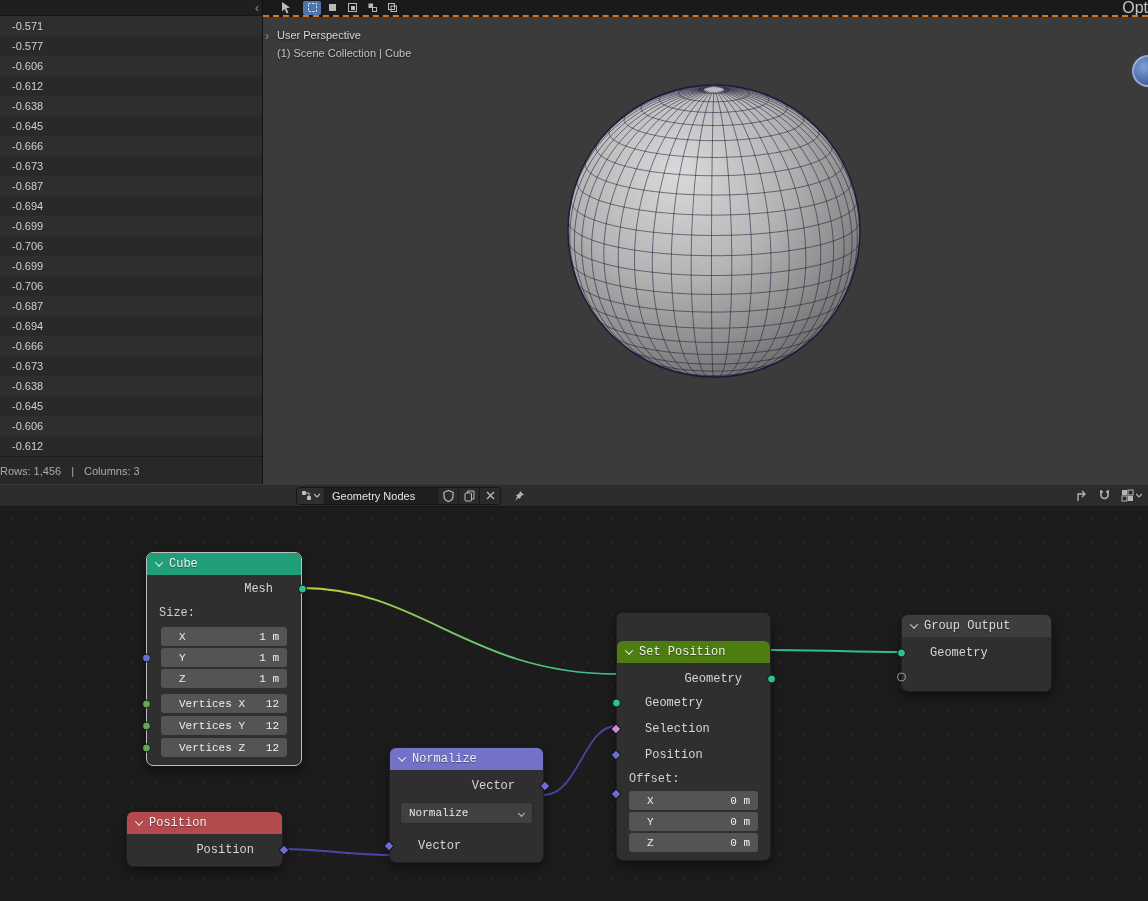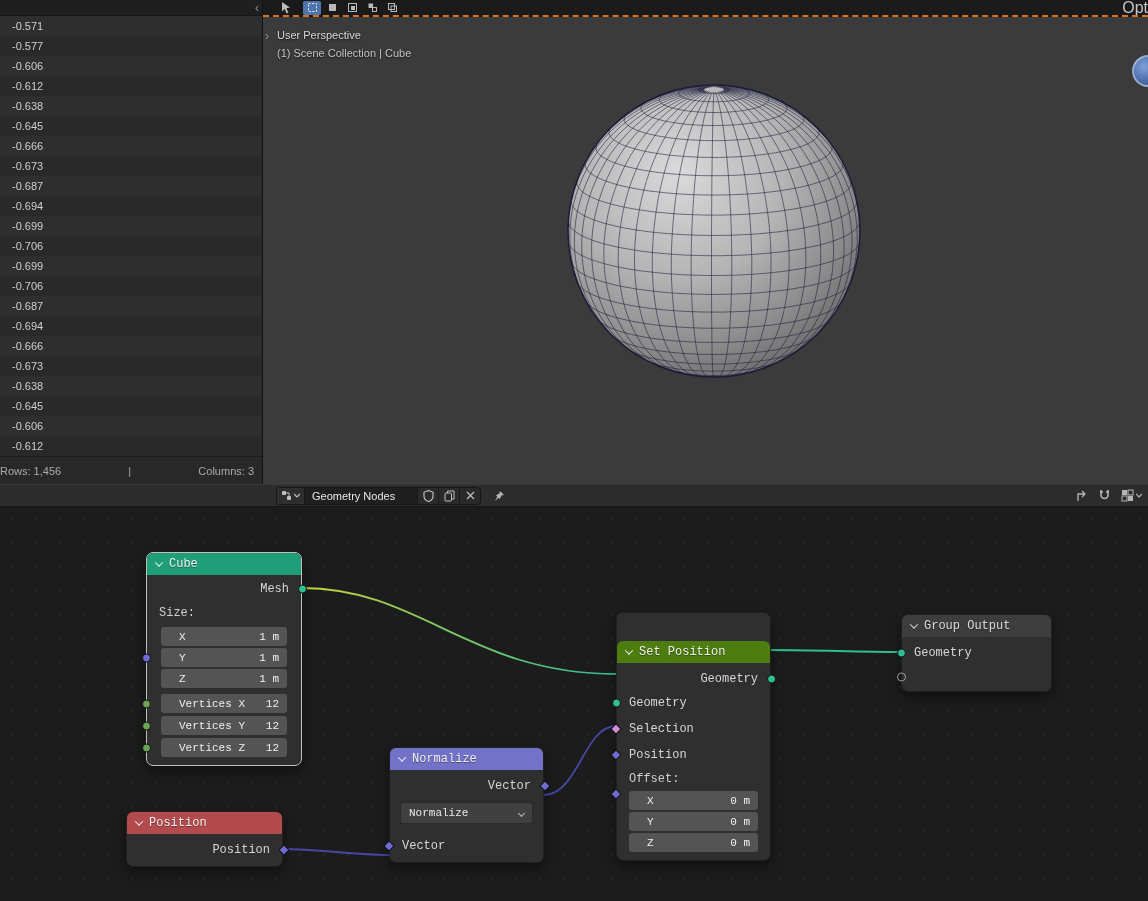--- a/index.html
+++ b/index.html
@@ -11,21 +11,21 @@
   
   .spreadsheet { position:absolute; left:0; top:0; width:263px; height:484px;
                  background:#2b2b2b; border-right:1px solid #121212; }
   .ss-colheader { height:16px; background:#1f1f1f; border-bottom:1px solid #161616; position:relative; }
   .ss-collapse { position:absolute; right:3px; top:1px; color:#8f8f8f; font-size:12px; line-height:14px; cursor:pointer; }
   .ss-rows { position:absolute; top:16px; left:0; right:0; }
   .ss-row { height:20px; line-height:20px; font-size:11px; color:#cfcfcf; padding-left:12px; background:#2e2e2e; }
   .ss-row.alt { background:#292929; }
   .ss-footer { position:absolute; bottom:0; left:0; right:0; height:28px; background:#282828;
                border-top:1px solid #1c1c1c; font-size:11px; color:#aaaaaa;
-               display:flex; align-items:center; justify-content:space-between; padding-right:8px; gap:4px; }
+               display:flex; align-items:center; justify-content:flex-start; padding-right:8px; gap:10px; }
 
   
   .viewport { position:absolute; left:263px; top:0; width:885px; height:484px; background:#3b3b3b; }
   .vp-toolbar { position:relative; height:17px; background:#1a1a1a; display:flex; align-items:center;
                 padding:0 4px 0 14px; gap:8px; border-bottom:2px dashed #d8731f; overflow:hidden; }
   .vp-toolbar .tbtn { width:18px; height:14px; display:flex; align-items:center; justify-content:center;
                       color:#b9b9b9; border-radius:2px; cursor:pointer; }
   .vp-toolbar .tbtn.active { background:#4f74ad; color:#f0f0f0; }
   .vp-opt { margin-left:auto; margin-right:-4px; font-size:16px; color:#c6c6c6; white-space:nowrap; }
   .vp-canvas { position:relative; height:465px; overflow:hidden; }
@@ -34,21 +34,21 @@
              text-shadow:0 1px 2px rgba(0,0,0,.7); line-height:18px; }
   .vp-text .l2 { color:#c4c4c4; }
   #sphere-svg { position:absolute; left:0; top:0; }
   .nav-gizmo { position:absolute; right:-16px; top:38px; width:32px; height:32px; border-radius:50%;
                background:radial-gradient(circle at 35% 35%, #7fa0d8, #3f5f9e 70%);
                border:2px solid rgba(220,225,235,.55); }
 
   
   .ne-header { position:absolute; left:0; top:484px; width:1148px; height:23px; background:#2c2c2c;
                border-top:1px solid #3a3a3a; border-bottom:1px solid #161616;
-               display:flex; align-items:center; }
+               display:flex; align-items:center;padding-left:20px; }
   .ne-left { display:flex; align-items:center; margin-left:276px; gap:0; }
   .compound { display:flex; align-items:stretch; height:18px; background:#252525;
               border:1px solid #161616; border-radius:4px; overflow:hidden; }
   .compound > * { display:flex; align-items:center; justify-content:center; color:#bdbdbd; cursor:pointer; }
   .cb-browse { width:28px; gap:2px; background:#2e2e2e; border-right:1px solid #191919; }
   .cb-name { width:112px; justify-content:flex-start; padding-left:7px; font-size:11px; color:#e6e6e6;
              background:#1f1f1f; cursor:text; }
   .cb-btn { width:21px; border-left:1px solid #191919; background:#2a2a2a; }
   .pin-btn { margin-left:12px; color:#b5b5b5; cursor:pointer; display:flex; align-items:center; }
   .ne-right { margin-left:auto; margin-right:6px; display:flex; align-items:center; gap:10px; color:#b5b5b5; }
@@ -62,21 +62,21 @@
 
   
   .node { position:absolute; background:#2f2f2f; border:1px solid #202020; border-radius:7px;
           box-shadow:0 5px 12px rgba(0,0,0,.45); font-size:12px; color:#d6d6d6;font-family:Liberation Mono, monospace; }
   .node.sel { border-color:#bfbfbf; }
   .nheader { height:22px; border-radius:6px 6px 0 0; display:flex; align-items:center; gap:7px;
              padding:0 9px; color:#f2f2f2; font-size:12px; cursor:pointer;
              text-shadow:0 1px 1px rgba(0,0,0,.4); }
   .chev { width:6px; height:6px; border-left:1.5px solid currentColor; border-bottom:1.5px solid currentColor;
           transform:rotate(-45deg) translate(1px,-1px); flex:0 0 auto; }
-  .orow, .irow, .lrow { position:relative; height:20px; display:flex; align-items:center; padding:0 12px; }
+  .orow, .irow, .lrow { position:relative; height:20px; display:flex; align-items:center; padding:0 28px; }
   .orow { justify-content:flex-end; }
   .lrow { padding-left:12px; color:#cfcfcf; }
   .fields { display:flex; flex-direction:column; }
   .field { height:19px; background:#545454; border-radius:3px; display:flex; align-items:center;
            padding:0 8px 0 18px; font-size:11px; color:#efefef; cursor:ew-resize; }
   .field .fv { margin-left:auto; color:#f2f2f2; }
   .dropdown { height:22px; margin:0 10px; background:#404040; border:1px solid #2a2a2a; border-radius:3px;
               display:flex; align-items:center; padding:0 8px; font-size:11px; color:#e8e8e8; cursor:pointer; }
   .dropdown .dchev { margin-left:auto; width:5px; height:5px; border-left:1.4px solid #bcbcbc;
                      border-bottom:1.4px solid #bcbcbc; transform:rotate(-45deg); }

